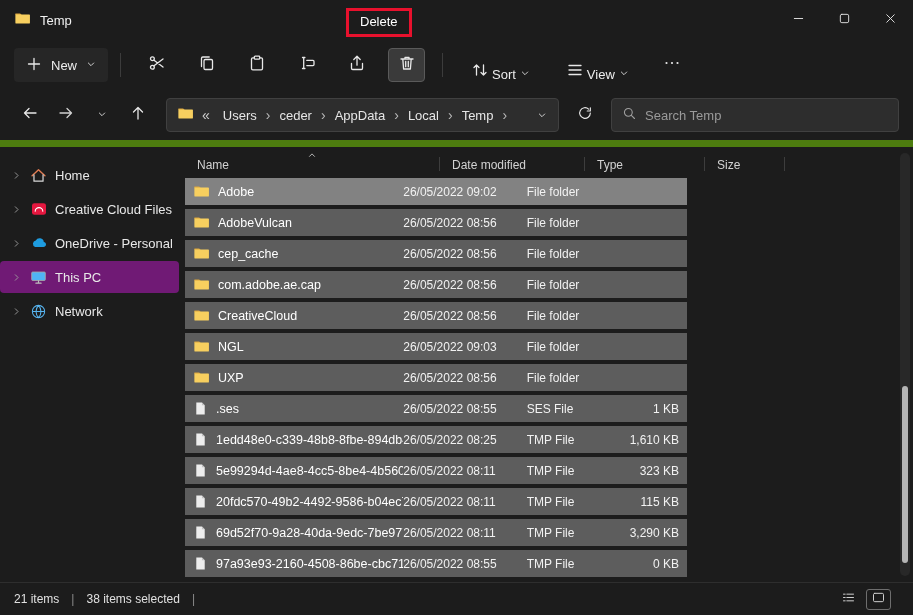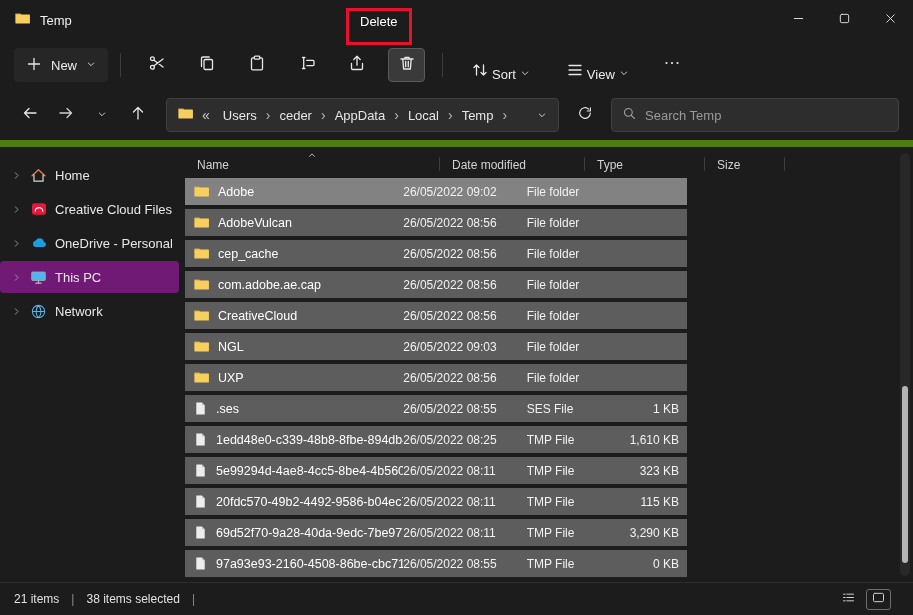--- a/index.html
+++ b/index.html
@@ -13,21 +13,21 @@
   button { background: none; border: none; color: inherit; font: inherit; cursor: pointer; }
 
   
   .titlebar { height: 40px; display: flex; align-items: center; padding-left: 14px; position: relative; flex: 0 0 auto; }
   .titlebar .title { font-size: 13px; margin-left: 9px; color: #f0f0f0; }
   .win-controls { margin-left: auto; display: flex; height: 100%; }
   .win-btn { width: 46px; height: 40px; display: flex; align-items: center; justify-content: center; }
   .delete-tip {
     position: absolute; left: 346px; top: 8px; z-index: 6;
     border: 3px solid #e8112d; background: #1c1c1c;
-    padding: 3px 11px 13px; font-size: 13px; color: #ffffff;
+    padding: 3px 11px 5px; font-size: 13px; color: #ffffff;
   }
 
   
   .cmdbar { height: 50px; display: flex; align-items: center; padding: 0 14px; gap: 3px; flex: 0 0 auto; }
   .btn-new { display: flex; align-items: center; gap: 8px; height: 34px; padding: 0 11px; border-radius: 4px; background: #262626; font-size: 13px; color: #ededed; }
   .btn-icon { width: 37px; height: 34px; display: flex; align-items: center; justify-content: center; border-radius: 4px; margin: 0 5px; }
   .btn-icon.delete-btn { background: #3a3a3a; border: 1px solid #5a5a5a; }
   .btn-labeled { display: flex; align-items: flex-end; gap: 3px; height: 34px; padding: 0 10px; border-radius: 4px; font-size: 13px; color: #ededed; margin: 0 6px; }
   .vdiv { width: 1px; height: 24px; background: #3c3c3c; margin: 0 9px; }
 

